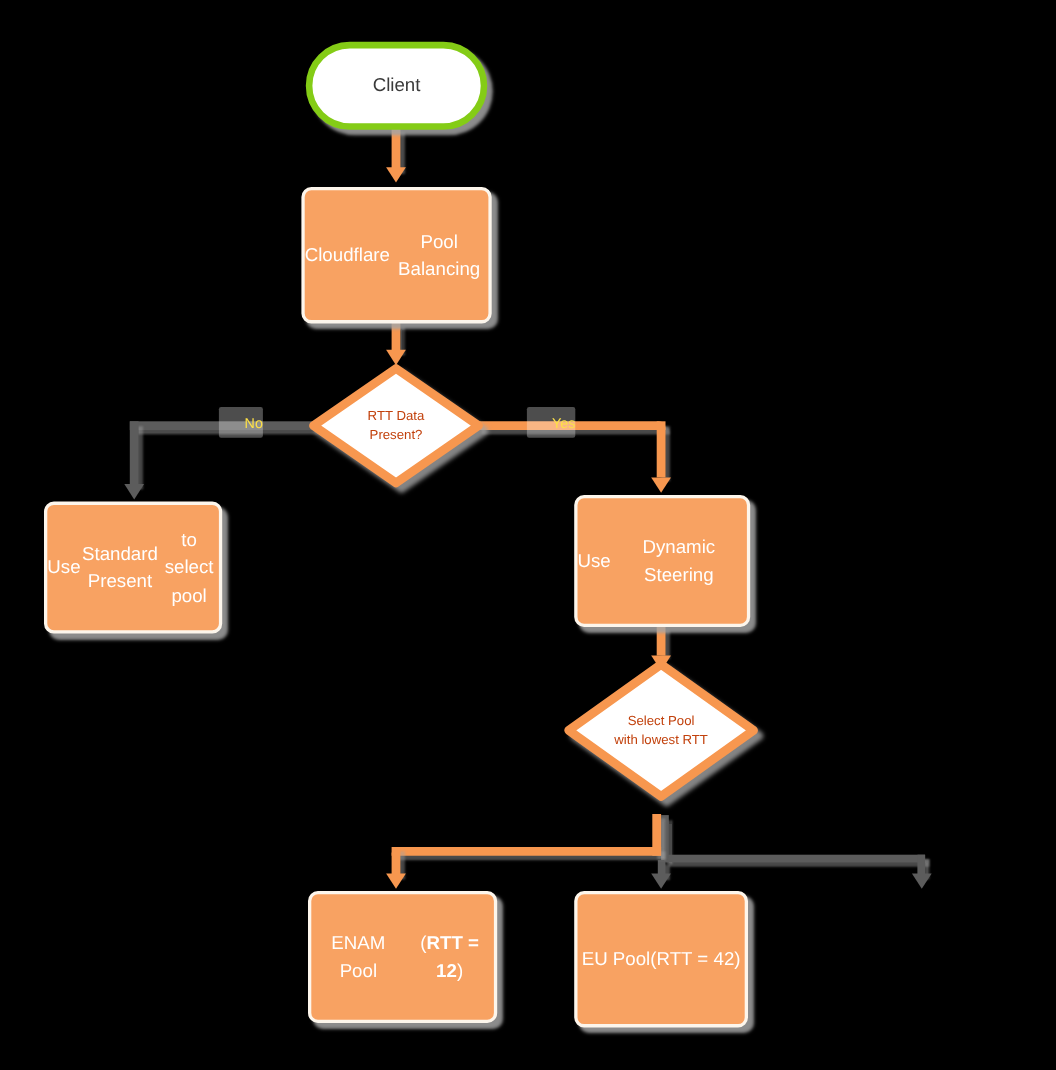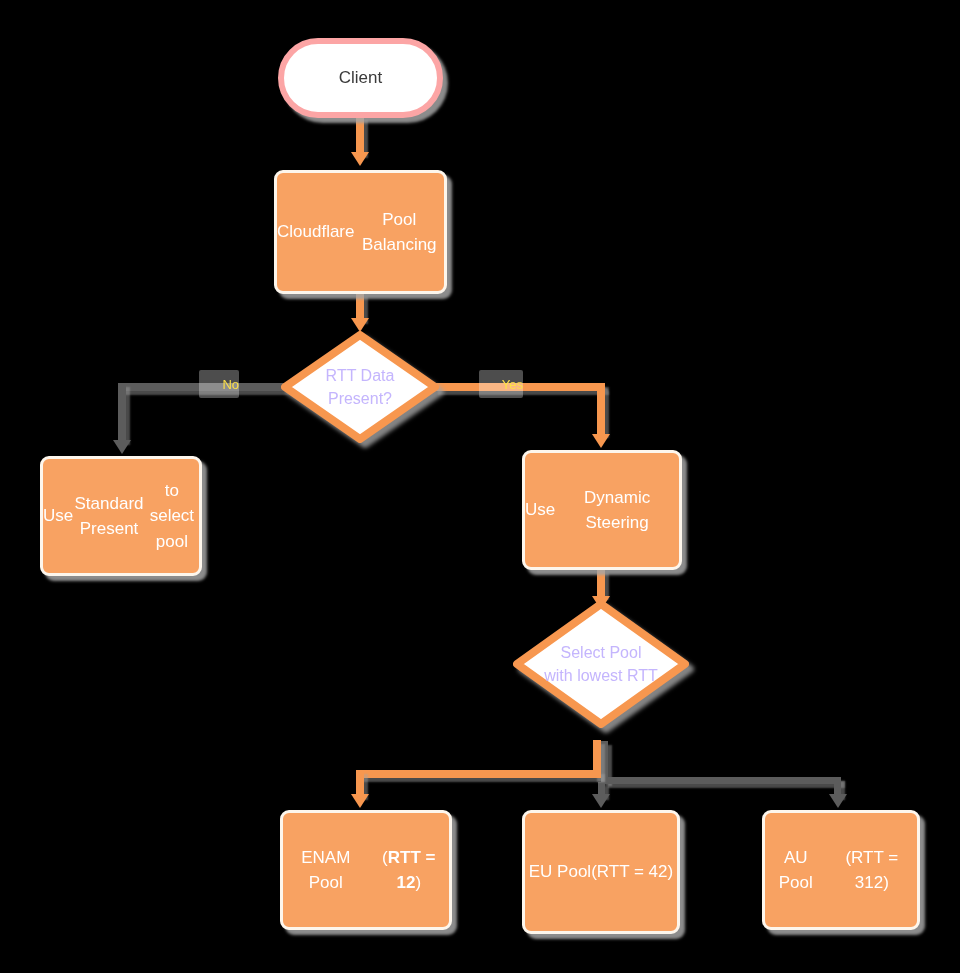--- a/index.html
+++ b/index.html
@@ -11,30 +11,30 @@
   .obox{
     position:absolute;box-sizing:border-box;
     background:#F8A262;border:3px solid #FDF6EC;border-radius:9px;
     color:#FFFFFF;font-size:17px;line-height:1.5;text-align:center;
     display:flex;flex-direction:row;align-items:center;justify-content:center;
     box-shadow:5px 5px 3px rgba(165,165,165,0.85);
   }
   
   .stadium{
     position:absolute;box-sizing:border-box;background:#FFFFFF;
-    border:6px solid #fca5a5;border-radius:44px;color:#3A3A3A;font-size:17px;
+    border:6px solid #84cc16;border-radius:44px;color:#3A3A3A;font-size:17px;
     display:flex;align-items:center;justify-content:center;
     box-shadow:5px 5px 3px rgba(165,165,165,0.85);
   }
   
   .diamond-wrap{position:absolute;}
   .diamond-wrap svg{display:block;filter:drop-shadow(5px 5px 2px rgba(165,165,165,0.8));}
   .diamond-text{
     position:absolute;inset:0;display:flex;flex-direction:column;align-items:center;justify-content:center;
-    color:#c4b5fd;font-size:16px;line-height:1.45;text-align:center;
+    color:#c2410c;font-size:12px;line-height:1.45;text-align:center;
   }
   
   .edge{position:absolute;box-shadow:4px 4px 2px rgba(165,165,165,0.45);}
   .edge.orange{background:#F7974F;}
   .edge.gray{background:#5C5C5C;}
   .arrow-down{position:absolute;width:0;height:0;
     border-left:9px solid transparent;border-right:9px solid transparent;border-top:14px solid #F7974F;}
   .arrow-down.gray{border-top-color:#5C5C5C;}
   
   .edge-label{
@@ -128,18 +128,14 @@
     <span>
       <span>(</span><span class="b">RTT = 12</span><span>)</span>
     </span>
   </div>
 
   <div class="obox" style="left:522px;top:810px;width:158px;height:124px;">
     <span>EU Pool</span>
     <span>(RTT = 42)</span>
   </div>
 
-  <div class="obox" style="left:762px;top:810px;width:158px;height:120px;">
-    <span>AU Pool</span>
-    <span>(RTT = 312)</span>
-  </div>
 
 </div>
 
 </body></html>

